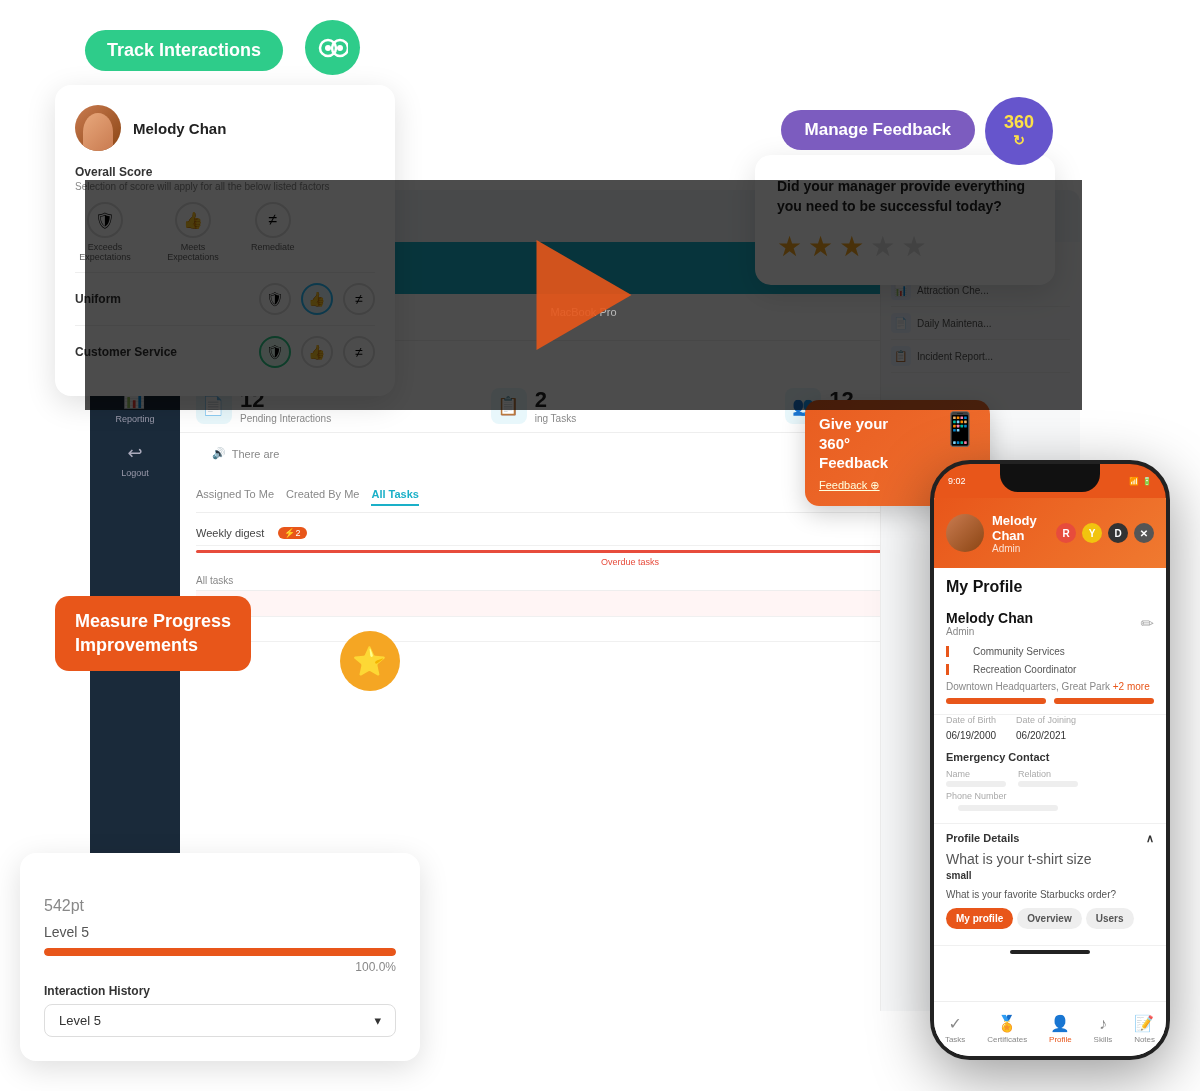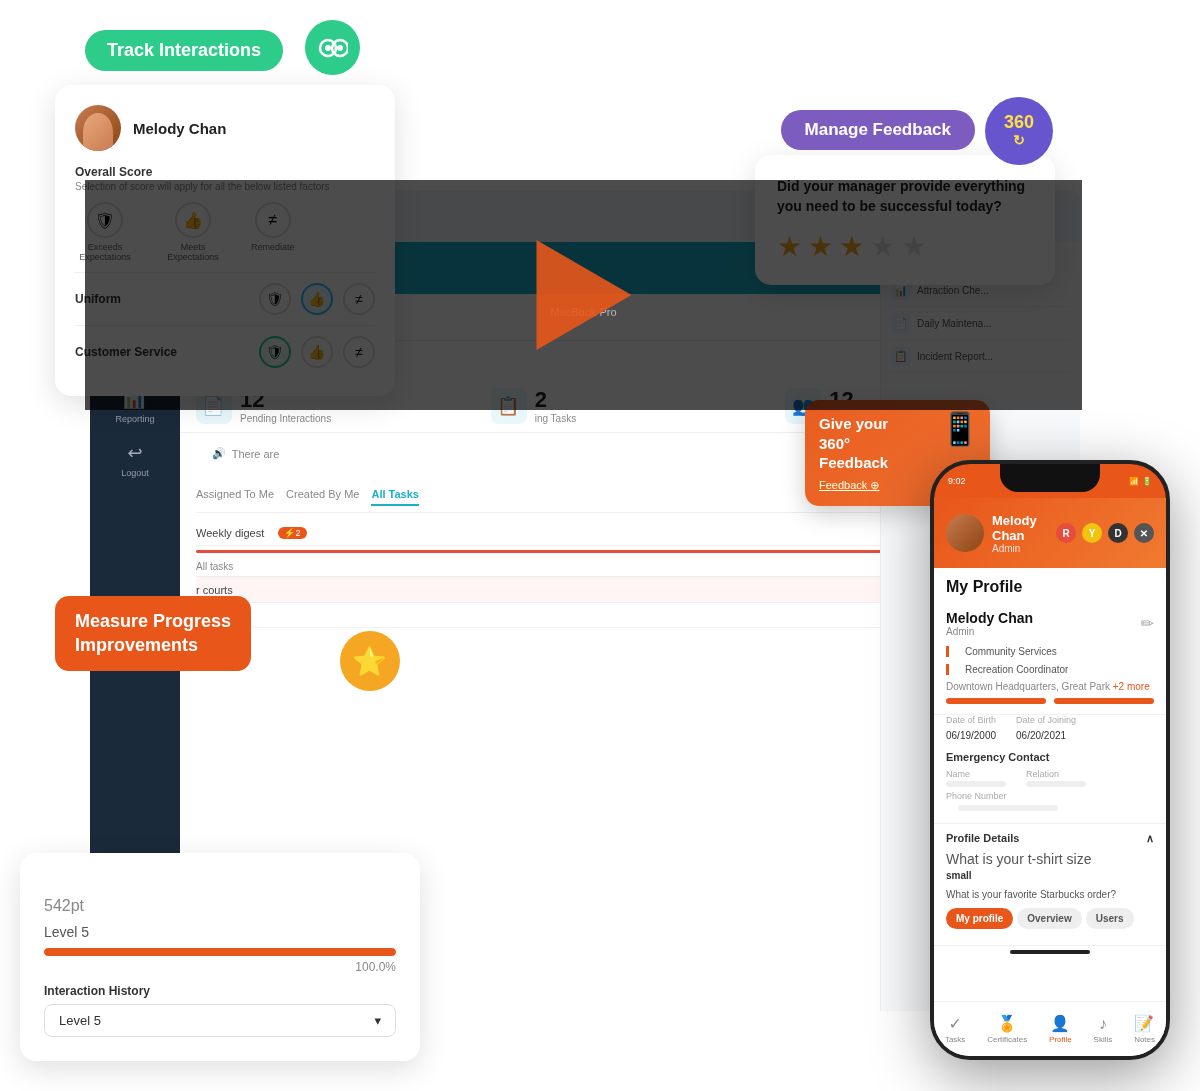--- a/index.html
+++ b/index.html
@@ -687,21 +687,21 @@
       color: #111;
     }
     .profile-sub {
       font-size: 10px;
       color: #888;
     }
     .profile-tag {
       display: inline-flex;
       align-items: center;
       border-left: 3px solid #e8561a;
-      padding-left: 16px;
+      padding-left: 24px;
       margin: 2px 0;
       font-size: 10px;
       color: #555;
     }
     .profile-location {
       font-size: 10px;
       color: #888;
       margin-top: 4px;
     }
     .profile-contact-row {
@@ -734,21 +734,21 @@
       border-bottom: 1px solid #f0f0f0;
     }
     .emerg-label {
       font-size: 11px;
       font-weight: 700;
       color: #333;
       margin-bottom: 6px;
     }
     .emerg-row {
       display: flex;
-      gap: 20px;
+      gap: 12px;
       margin-bottom: 4px;
     }
     .emerg-col label {
       font-size: 9px;
       color: #aaa;
       display: block;
     }
     .emerg-bar {
       height: 6px;
       background: #eee;
@@ -1032,20 +1032,21 @@
         <div class="tasks-tab">Assigned To Me</div>
         <div class="tasks-tab">Created By Me</div>
         <div class="tasks-tab active-tab">All Tasks</div>
         <button class="add-btn">+ Add</button>
       </div>
       <div class="task-row">
         <span>Weekly digest</span>
         <span style="background:#e8561a;color:#fff;font-size:9px;border-radius:10px;padding:1px 6px;margin-left:4px;">⚡2</span>
       </div>
       <div class="overdue-bar"></div>
+      <div class="overdue-label">Overdue tasks</div>
       <div style="margin-top:4px;font-size:10px;color:#888;padding:4px 0;border-bottom:1px solid #eee;">All tasks</div>
       <div class="task-row overdue">
         <span>r courts</span>
         <span style="margin-left:auto;display:flex;gap:4px;">✓ ✏ 🗑</span>
       </div>
       <div class="task-row">
         <span>r Ganwani</span>
       </div>
     </div>
 

